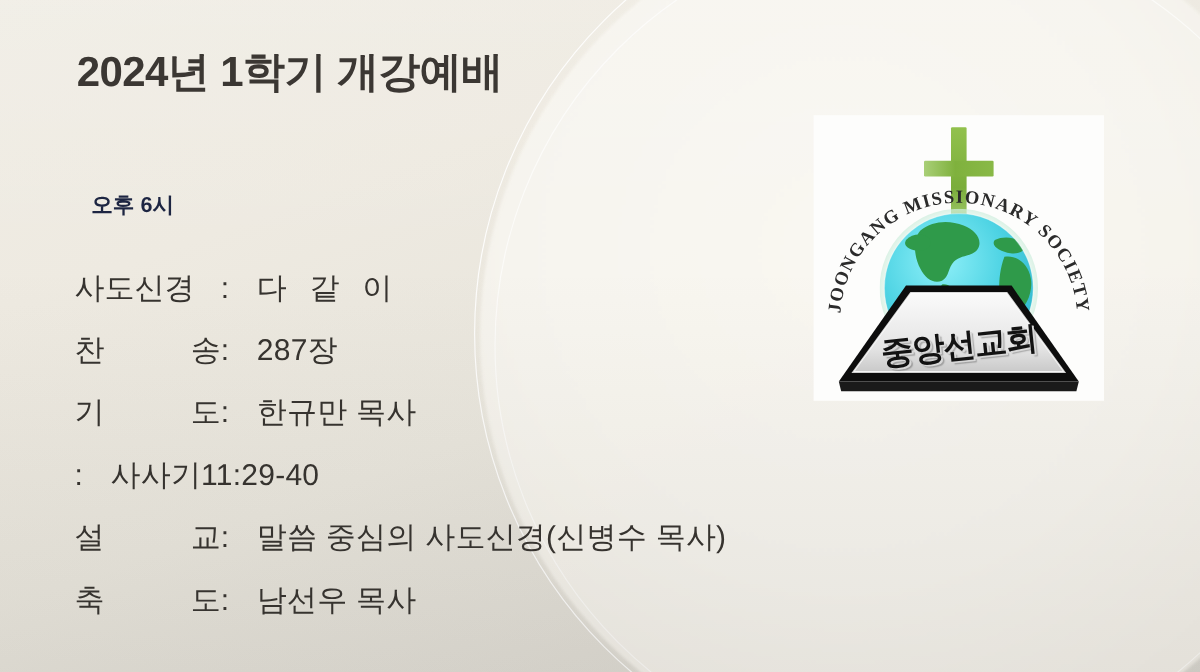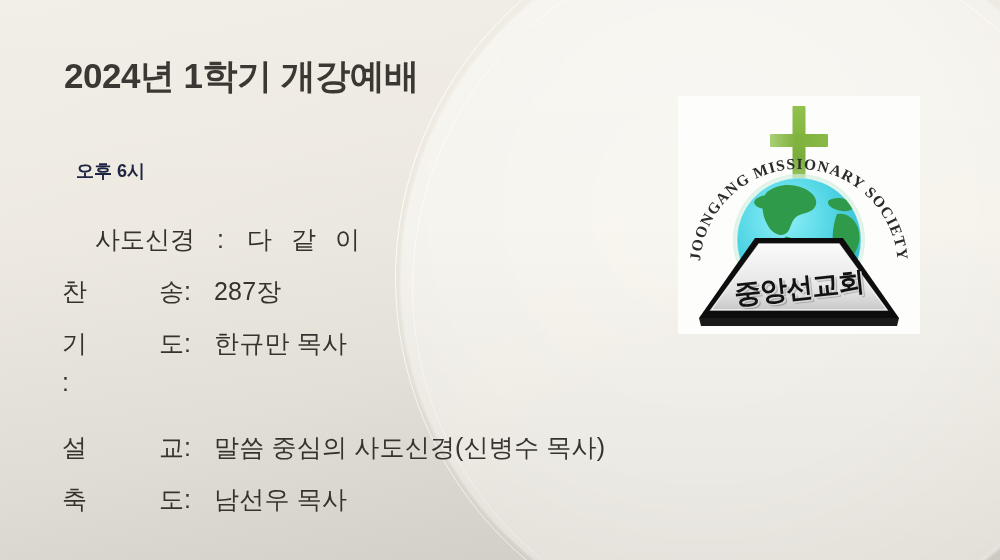--- a/index.html
+++ b/index.html
@@ -60,21 +60,21 @@
   
   .content {
     position: absolute;
     left: 0; top: 0;
     width: 560px;
     height: 100%;
   }
   .slide-title {
     position: absolute;
     left: 64px;
-    top: 53px;
+    top: 37px;
     font-size: 35px;
     font-weight: 700;
     letter-spacing: -0.5px;
     color: #3b3733;
     white-space: nowrap;
   }
   .slide-subtitle {
     position: absolute;
     left: 66px;
     top: 159px;
@@ -101,21 +101,20 @@
     width: 122px;
     flex: 0 0 122px;
     font-size: 25px;
     color: #36332f;
     display: flex;
     justify-content: space-between;
   }
   .order-label.wide {
     letter-spacing: 0px;
     justify-content: flex-start;
-    margin-left: 33px;
   }
   .order-colon {
     width: 30px;
     flex: 0 0 30px;
     font-size: 25px;
     color: #36332f;
     text-align: left;
   }
   .order-value {
     font-size: 25px;
@@ -252,20 +251,21 @@
         <span class="order-label">
           <span>기</span>
           <span>도</span>
         </span>
         <span class="order-colon">:</span>
         <span class="order-value">한규만 목사</span>
       </div>
 
       <div class="order-row">
         <span class="order-colon">:</span>
+        <span class="order-value">사사기11:29-40</span>
       </div>
 
       <div class="order-row">
         <span class="order-label">
           <span>설</span>
           <span>교</span>
         </span>
         <span class="order-colon">:</span>
         <span class="order-value">말씀 중심의 사도신경(신병수 목사)</span>
       </div>

